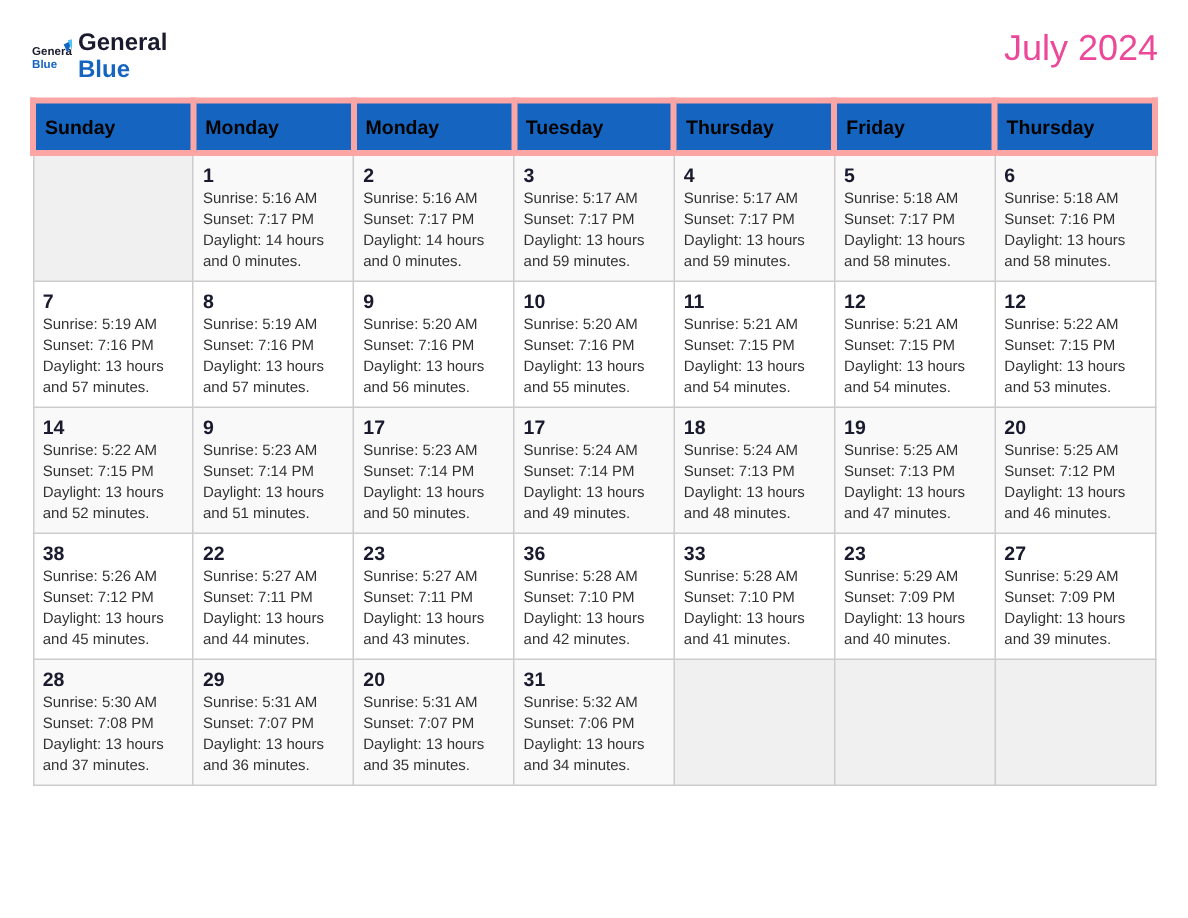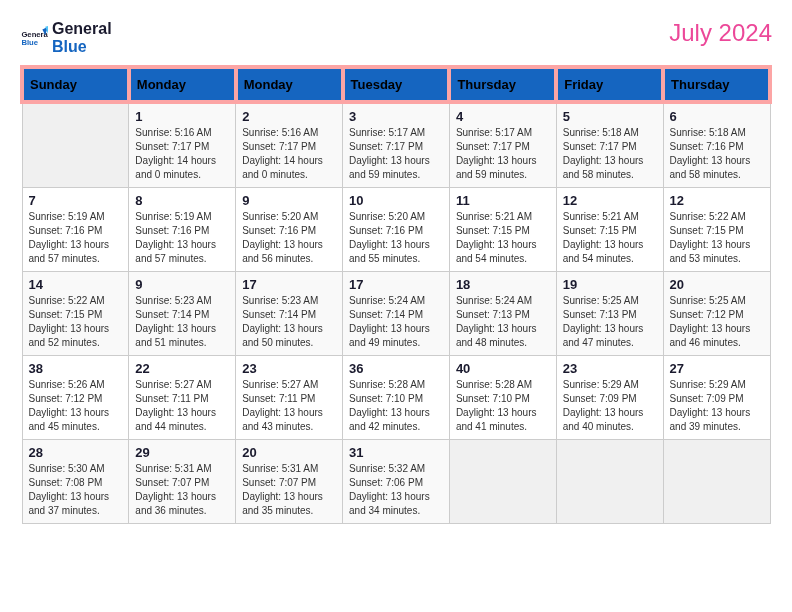--- a/index.html
+++ b/index.html
@@ -214,21 +214,21 @@
         </td>
         <td>
           <span class="day-number">23</span>
           <div class="day-info">Sunrise: 5:27 AM<br>Sunset: 7:11 PM<br>Daylight: 13 hours and 43 minutes.</div>
         </td>
         <td>
           <span class="day-number">36</span>
           <div class="day-info">Sunrise: 5:28 AM<br>Sunset: 7:10 PM<br>Daylight: 13 hours and 42 minutes.</div>
         </td>
         <td>
-          <span class="day-number">40</span>
+          <span class="day-number">33</span>
           <div class="day-info">Sunrise: 5:28 AM<br>Sunset: 7:10 PM<br>Daylight: 13 hours and 41 minutes.</div>
         </td>
         <td>
           <span class="day-number">23</span>
           <div class="day-info">Sunrise: 5:29 AM<br>Sunset: 7:09 PM<br>Daylight: 13 hours and 40 minutes.</div>
         </td>
         <td>
           <span class="day-number">27</span>
           <div class="day-info">Sunrise: 5:29 AM<br>Sunset: 7:09 PM<br>Daylight: 13 hours and 39 minutes.</div>
         </td>

